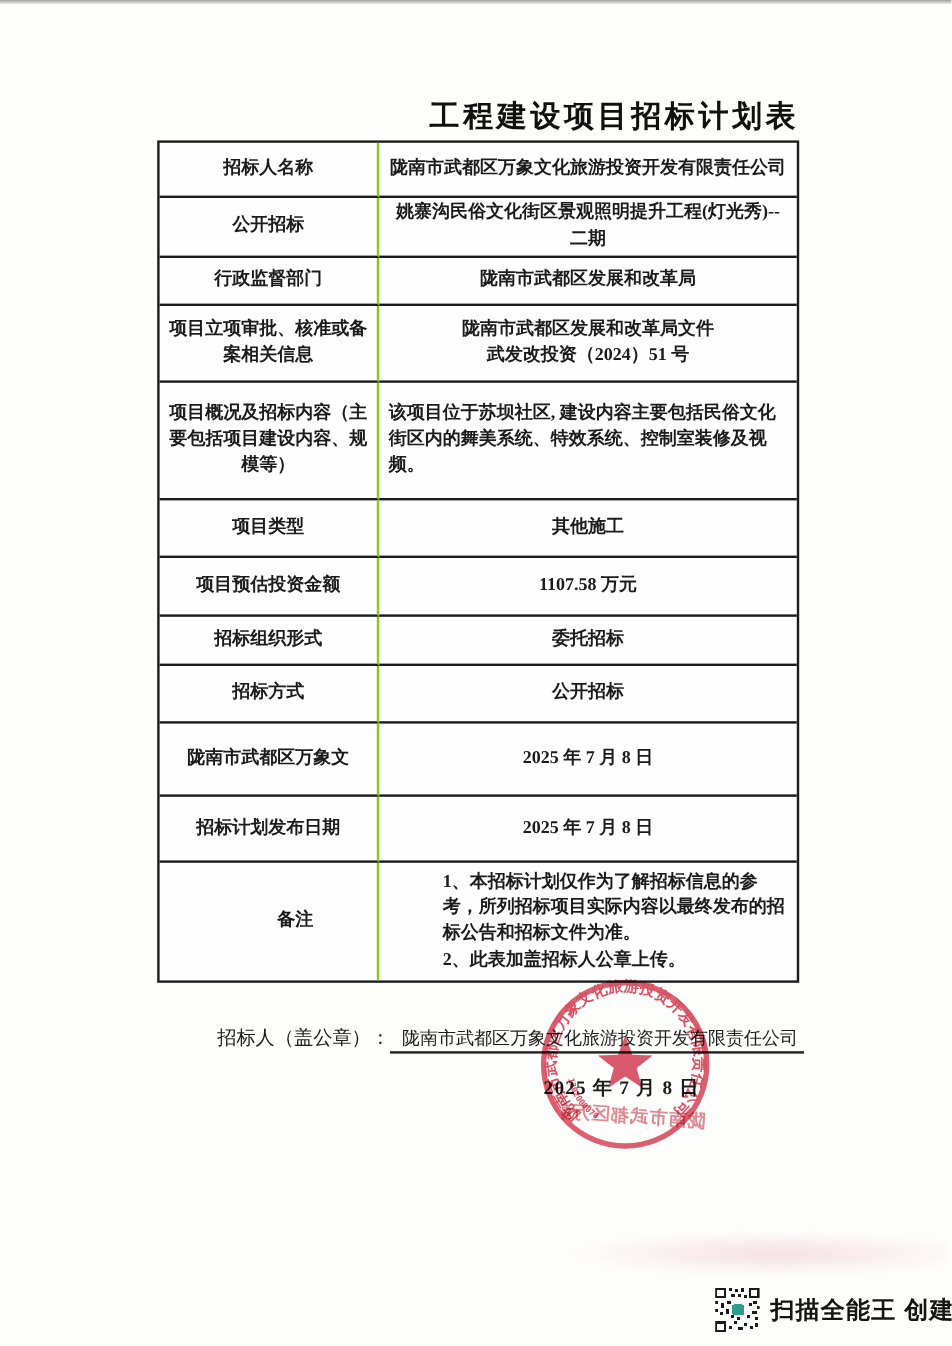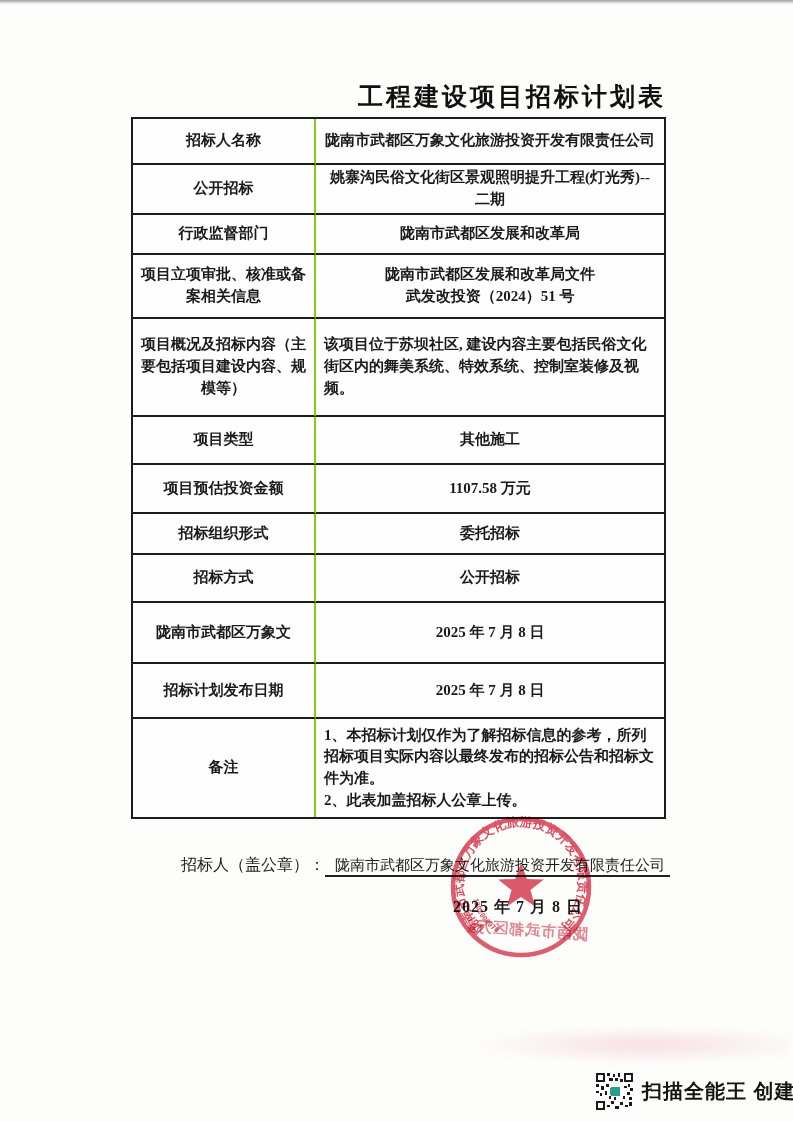--- a/index.html
+++ b/index.html
@@ -37,21 +37,21 @@
     display:flex;align-items:center;justify-content:center;
     border-bottom:2px solid #1c1c1c;
     font-size:15px;font-weight:bold;line-height:1.45;
     box-sizing:border-box;
     text-align:center;
     white-space:pre-line;
   }
   .td.label{border-right:2px solid #84cc16;padding:2px 7px;}
   .td.value{padding:2px 8px;}
   .td.value.left{justify-content:flex-start;text-align:left;}
-  .tr:last-child .td{border-bottom:none;}
+  .tr:last-child .td{border-bottom:none;margin-left:45px;}
   .sig-line{
     position:absolute;left:181px;top:855px;width:520px;
     font-size:16px;font-weight:normal;white-space:nowrap;
   }
   .sig-value{
     border-bottom:2px solid #222;
     padding:0 5px 2px 10px;
     font-size:15px;
   }
   .sig-date{

